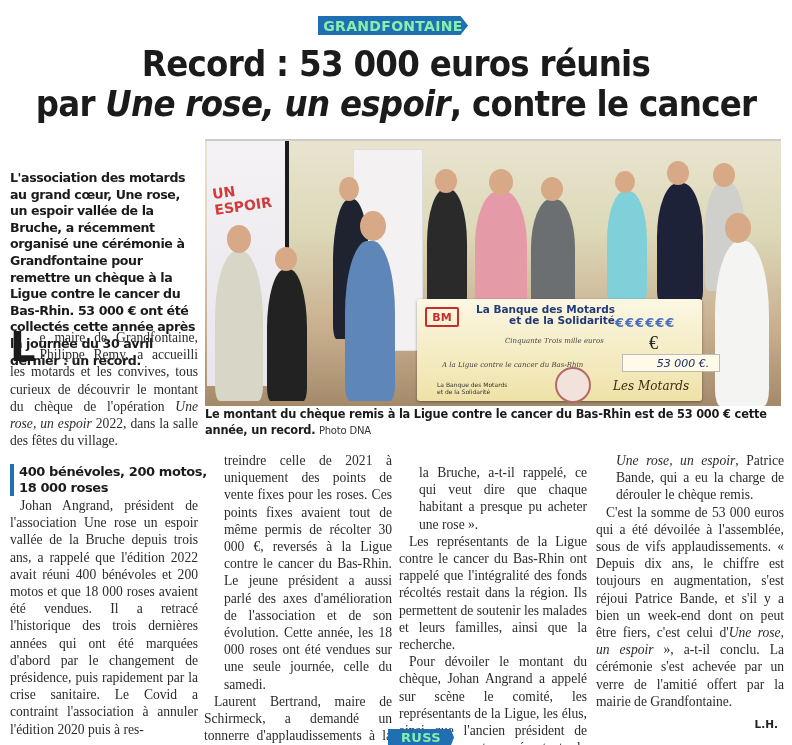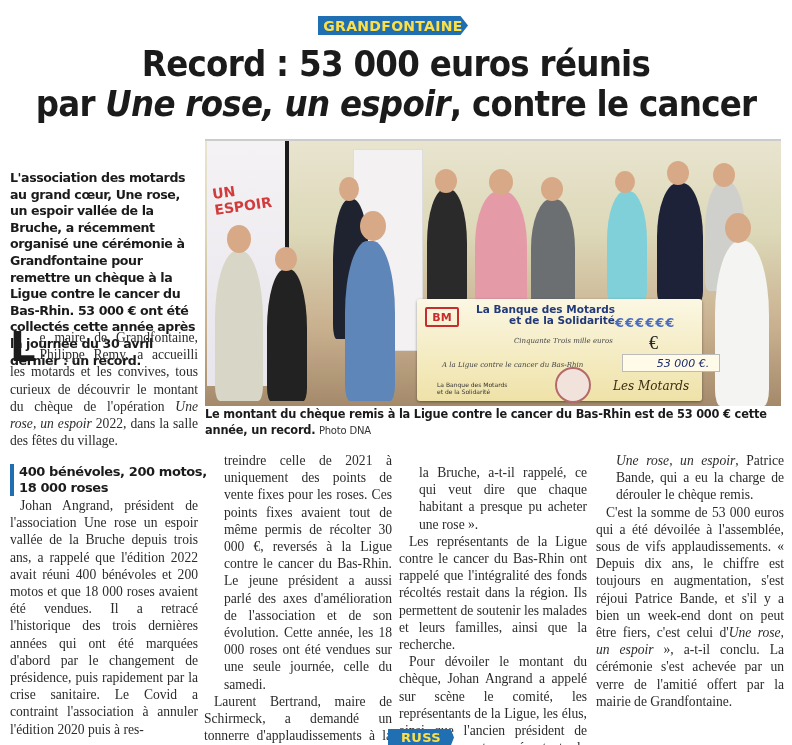--- a/index.html
+++ b/index.html
@@ -6,21 +6,21 @@
   body {
     width: 792px; height: 745px; overflow: hidden;
     background: #ffffff;
     font-family: "Liberation Serif", serif;
     color: #2a2a2a;
     position: relative;
   }
   .rubric {
     position: absolute; left: 318px; top: 16px;
     width: 150px; height: 19px;
-    background: #1f6fb2; color: #fde047;
+    background: #1f6fb2; color: #86efac;
     font-family: "DejaVu Sans", sans-serif; font-weight: bold;
     font-size: 14px; letter-spacing: 0.3px;
     display: flex; align-items: center; justify-content: center;
     clip-path: polygon(0 0, 95% 0, 100% 50%, 95% 100%, 0 100%);
   }
   .rubric.bottom { left: 362px; top: 729px; width: 66px; height: 17px; font-size: 13px; margin-left: 26px; }
   .headline {
     position: absolute; left: 0; top: 44px; width: 792px;
     text-align: center;
     font-family: "DejaVu Sans", sans-serif; font-weight: bold;
@@ -95,21 +95,21 @@
     background: #fffbe8; border: 1px solid #bbb;
     font-family: "DejaVu Sans", sans-serif; font-style: italic; font-size: 11px; color: #1b2b6b;
     display: flex; align-items: center; justify-content: center; padding-left: 24px;
   }
   .cheque .payee {
     position: absolute; left: 25px; top: 62px; font-family: "DejaVu Serif", serif;
     font-style: italic; font-size: 7px; color: #444;
   }
   .cheque .words {
     position: absolute; left: 88px; top: 38px; font-family: "DejaVu Serif", serif;
-    font-style: italic; font-size: 7px; color: #444; margin-left: 9px;
+    font-style: italic; font-size: 7px; color: #444;
   }
   .cheque .stamp {
     position: absolute; left: 138px; top: 68px; width: 32px; height: 32px;
     border-radius: 50%; border: 2px solid #b56a6a; background: #f1e3dc;
   }
   .cheque .signature {
     position: absolute; left: 196px; top: 80px;
     font-family: "DejaVu Serif", serif; font-style: italic; font-size: 12px; color: #3b2b0f;
   }
   .cheque .bank-small {
@@ -224,15 +224,16 @@
 
 <div class="col col3 body-text">
   <p class="noindent">la Bruche, a-t-il rappelé, ce qui veut dire que chaque habitant a presque pu acheter une rose ».</p>
   <p>Les représentants de la Ligue contre le cancer du Bas-Rhin ont rappelé que l'intégralité des fonds récoltés restait dans la région. Ils permettent de soutenir les malades et leurs familles, ainsi que la recherche.</p>
   <p>Pour dévoiler le montant du chèque, Johan Angrand a appelé sur scène le comité, les représentants de la Ligue, les élus, ainsi que l'ancien président de l'association et représentant du comité national</p>
 </div>
 
 <div class="col col4 body-text">
   <p class="noindent"><em>Une rose, un espoir</em><span>, Patrice Bande, qui a eu la charge de dérouler le chèque remis.</span></p>
   <p><span>C'est la somme de 53 000 euros qui a été dévoilée à l'assemblée, sous de vifs applaudissements. « Depuis dix ans, le chiffre est toujours en augmentation, s'est réjoui Patrice Bande, et s'il y a bien un week-end dont on peut être fiers, c'est celui d'</span><em>Une rose, un espoir</em><span> », a-t-il conclu. La cérémonie s'est achevée par un verre de l'amitié offert par la mairie de Grandfontaine.</span></p>
+  <div class="sign">L.H.</div>
 </div>
 
 <div class="rubric bottom">RUSS</div>
 
 </body></html>

